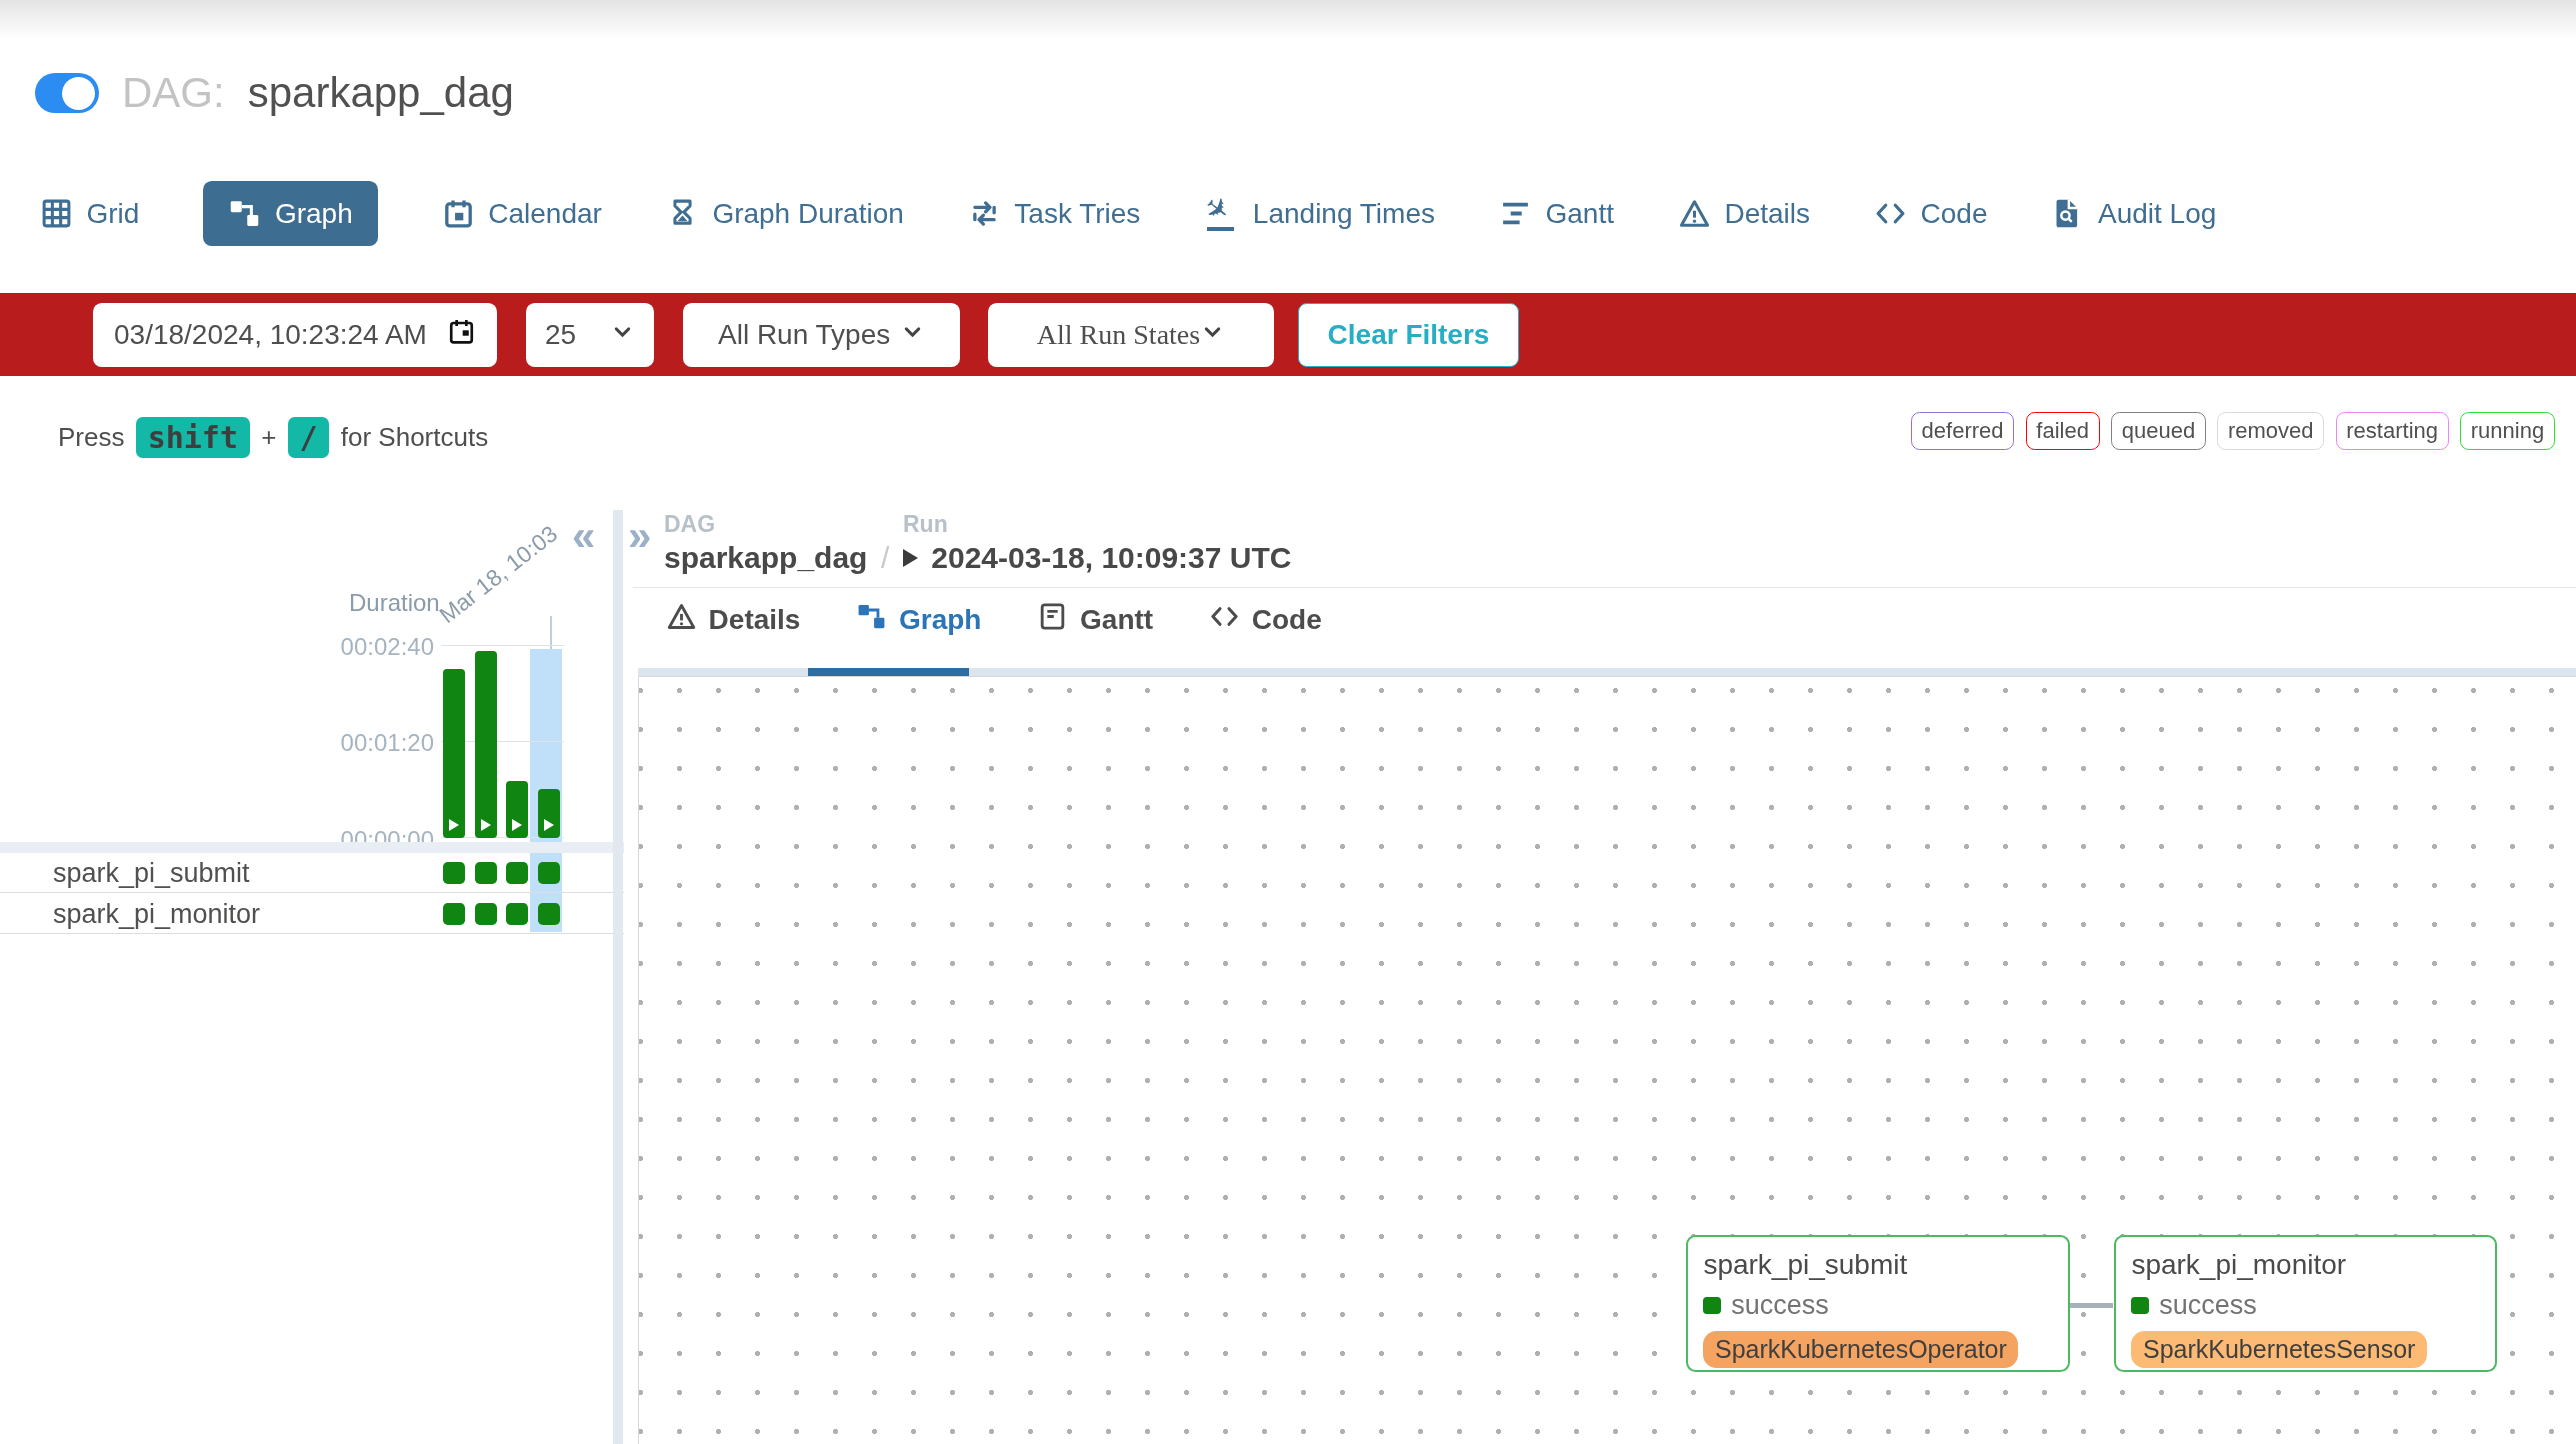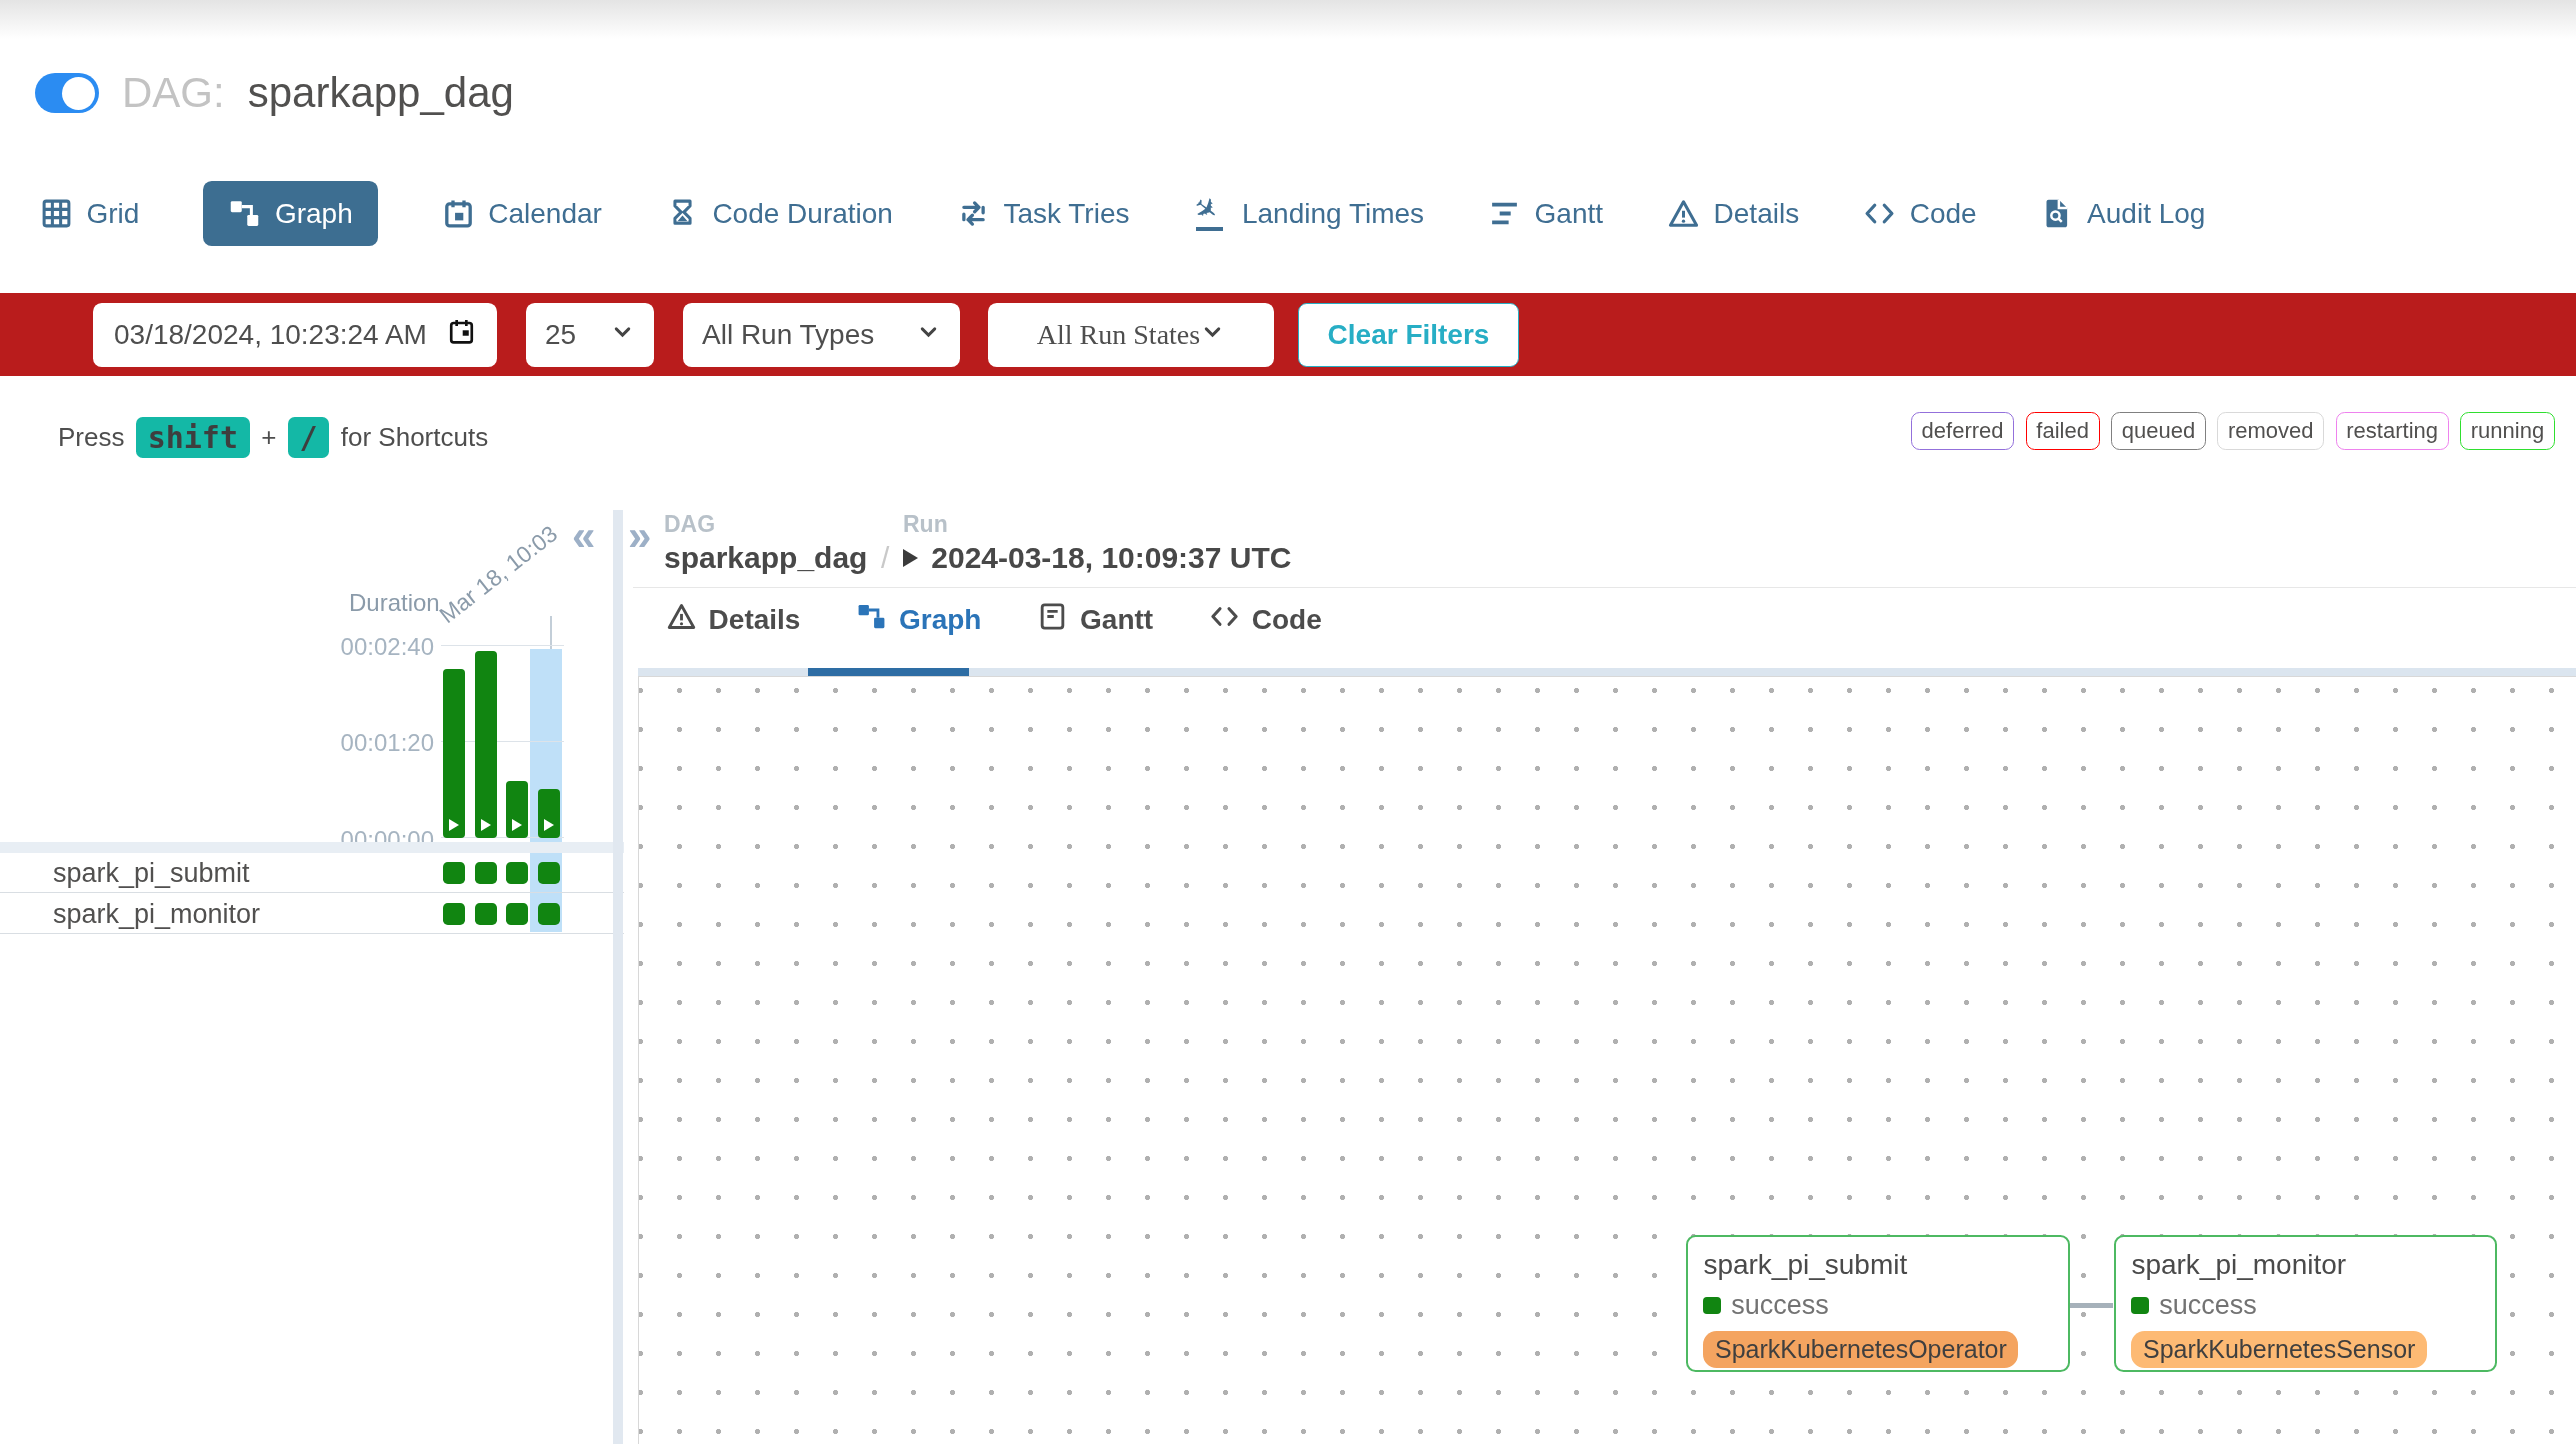--- a/index.html
+++ b/index.html
@@ -26,21 +26,21 @@
   .plane-wrap { position:relative; width:35px; height:35px; }
   .plane-glyph { position:absolute; left:1px; top:-3.9px; font-size:29px; transform:rotate(38deg); }
   .plane-ground { position:absolute; left:2.9px; bottom:0; width:27px; height:3.9px; background:currentColor; }
 
   
   .filter-bar { left:0; top:293px; width:2576px; height:83px; background:#b91c1c; }
   .ctl { position:absolute; top:9.6px; height:64px; background:#fff; border-radius:8.7px;
     display:flex; align-items:center; font-size:28px; color:#4e4e4e; cursor:pointer; }
   .ctl-date { left:93px; width:404px; padding:0 21px; justify-content:space-between; }
   .ctl-size { left:526px; width:128px; padding:0 19px; justify-content:space-between; }
-  .ctl-types { left:683px; width:277px; padding:0 19px; justify-content:space-between; }
+  .ctl-types { left:683px; width:277px; padding:0 35px; justify-content:space-between; }
   .ctl-states { left:988px; width:286px; padding:0 23px; justify-content:center;font-family:Liberation Serif, serif; }
   .btn-clear { position:absolute; left:1298px; top:9.6px; width:221px; height:64px; background:#fff;
     border:1.9px solid #27aec5; border-radius:8.7px; color:#27aec5; font-weight:bold; font-size:28px;
     display:flex; align-items:center; justify-content:center; cursor:pointer; }
 
   
   .shortcut-row { left:58px; top:417px; display:flex; align-items:center; gap:11.6px; font-size:26px; color:#4e4e4e; }
   kbd { background:#14b8a6; border-radius:6.7px; padding:2.9px 11.6px; font-family:"DejaVu Sans Mono", monospace;
     font-size:30px; color:#3e3e3e; font-weight:bold; }
   .badge-row { left:1911px; top:412px; display:flex; gap:11.6px; white-space:nowrap; }
@@ -139,21 +139,21 @@
       </span>
     <span>Calendar</span>
   </div>
   <div class="tab">
     <span>
         <svg width="33" height="33" viewBox="0 0 24 24">
           <path d="M6.5 3h11v3.5L13 11l4.5 4.5V19h-11v-3.5L11 11 6.5 6.5z" fill="none" stroke="currentColor" stroke-width="2.2" stroke-linejoin="round"></path>
           <path d="M8.5 17.5h7L12 13.5z" fill="currentColor"></path>
         </svg>
       </span>
-    <span>Code Duration</span>
+    <span>Graph Duration</span>
   </div>
   <div class="tab">
     <span>
         <svg width="33" height="33" viewBox="0 0 24 24" fill="none" stroke="currentColor" stroke-width="2.4" stroke-linecap="round" stroke-linejoin="round">
           <path d="M5 7.5h11M16 7.5l-3.2-3.2M16 7.5l-3.2 3.2M19 7.5v4M19 16.5H8M8 16.5l3.2-3.2M8 16.5l3.2 3.2M5 16.5v-4"></path>
         </svg>
       </span>
     <span>Task Tries</span>
   </div>
   <div class="tab">

